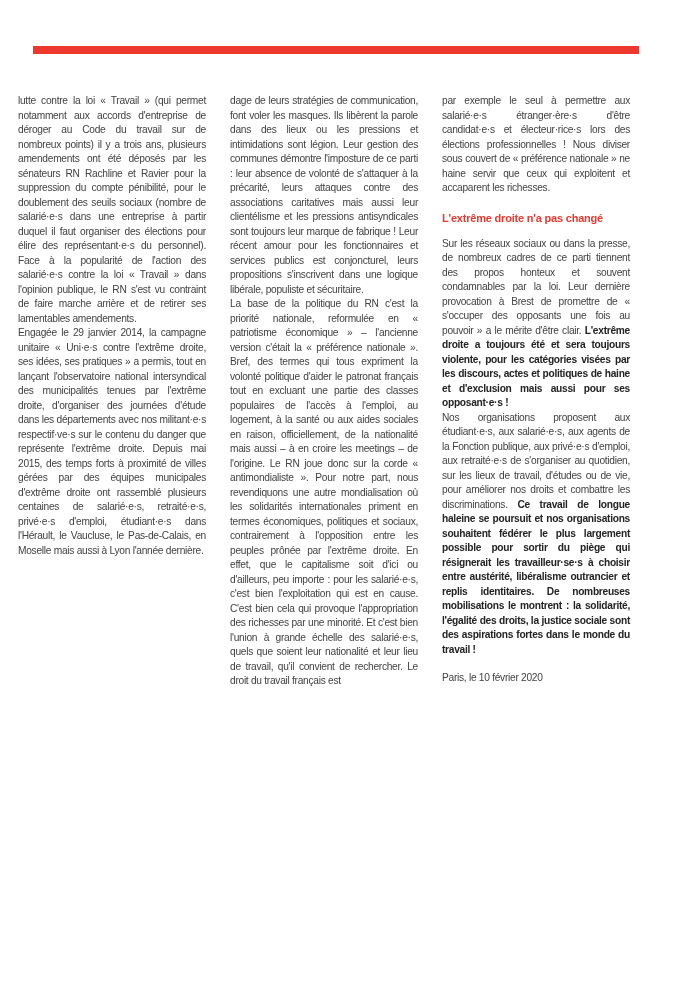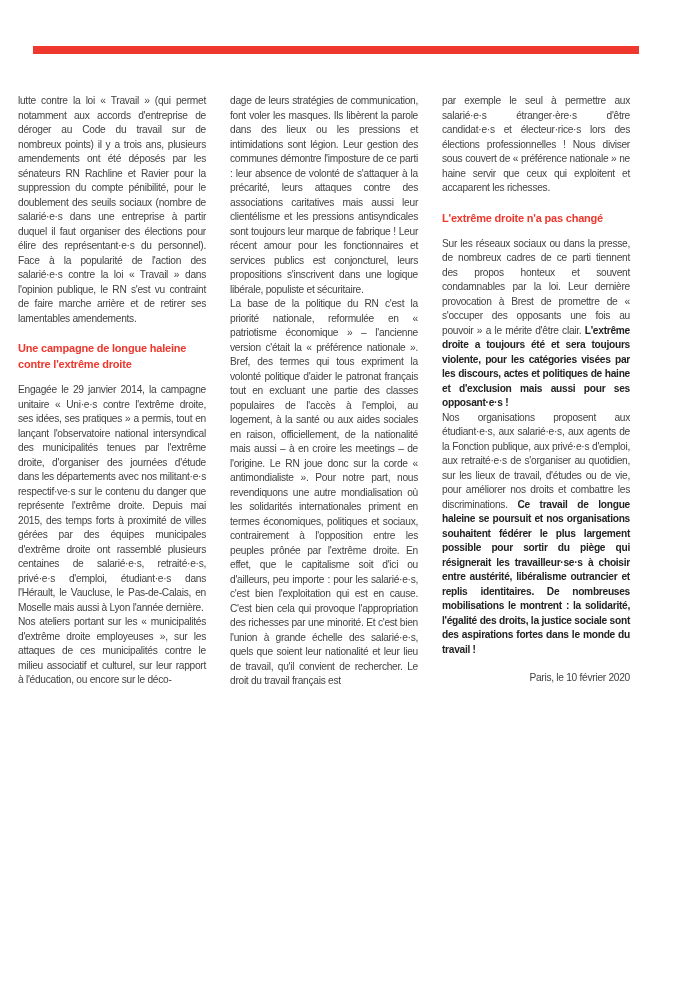--- a/index.html
+++ b/index.html
@@ -47,34 +47,32 @@
     font-size: 11px;
     line-height: 16px;
     letter-spacing: -0.2px;
     margin: 14px 0 11px 0;
     text-align: left;
   }
   .seg-bold { font-weight: bold; color: var(--bold-text); }
   .seg-italic { }
   .dateline {
     margin: 14px 0 0 0;
-    text-align: right;
+    text-align: left;
   }
 </style>
 </head>
 <body>
 
 <div class="page">
   <div class="rule rule-top"></div>
   <div class="content">
       <div class="col">
         <p class="para"><span>lutte contre la loi « Travail » (qui permet notamment aux accords d'entreprise de déroger au Code du travail sur de nombreux points) il y a trois ans, plusieurs amendements ont été déposés par les sénateurs RN Rachline et Ravier pour la suppression du compte pénibilité, pour le doublement des seuils sociaux (nombre de salarié·e·s dans une entreprise à partir duquel il faut organiser des élections pour élire des représentant·e·s du personnel). Face à la popularité de l'action des salarié·e·s contre la loi « Travail » dans l'opinion publique, le RN s'est vu contraint de faire marche arrière et de retirer ses lamentables amendements.</span></p>
-        <div class="heading">Une campagne de longue haleine contre l'extrême droite</div>
         <p class="para"><span>Engagée le 29 janvier 2014, la campagne unitaire « Uni·e·s contre l'extrême droite, ses idées, ses pratiques » a permis, tout en lançant l'observatoire national intersyndical des municipalités tenues par l'extrême droite, d'organiser des journées d'étude dans les départements avec nos militant·e·s respectif·ve·s sur le contenu du danger que représente l'extrême droite. Depuis mai 2015, des temps forts à proximité de villes gérées par des équipes municipales d'extrême droite ont rassemblé plusieurs centaines de salarié·e·s, retraité·e·s, privé·e·s d'emploi, étudiant·e·s dans l'Hérault, le Vaucluse, le Pas-de-Calais, en Moselle mais aussi à Lyon l'année dernière.</span></p>
-        <p class="para"><span>Nos ateliers portant sur les « municipalités d'extrême droite employeuses », sur les attaques de ces municipalités contre le milieu associatif et culturel, sur leur rapport à l'éducation, ou encore sur le déco-</span></p>
       </div>
       <div class="col">
         <p class="para"><span>dage de leurs stratégies de communication, font voler les masques. Ils libèrent la parole dans des lieux ou les pressions et intimidations sont légion. Leur gestion des communes démontre l'imposture de ce parti : leur absence de volonté de s'attaquer à la précarité, leurs attaques contre des associations caritatives mais aussi leur clientélisme et les pressions antisyndicales sont toujours leur marque de fabrique ! Leur récent amour pour les fonctionnaires et services publics est conjoncturel, leurs propositions s'inscrivent dans une logique libérale, populiste et sécuritaire.</span></p>
         <p class="para"><span>La base de la politique du RN c'est la priorité nationale, reformulée en « patriotisme économique » – l'ancienne version c'était la « préférence nationale ». Bref, des termes qui tous expriment la volonté politique d'aider le patronat français tout en excluant une partie des classes populaires de l'accès à l'emploi, au logement, à la santé ou aux aides sociales en raison, officiellement, de la nationalité mais aussi – à en croire les </span><span class="seg-italic">meetings</span><span> – de l'origine. Le RN joue donc sur la corde « antimondialiste ». Pour notre part, nous revendiquons une autre mondialisation où les solidarités internationales priment en termes économiques, politiques et sociaux, contrairement à l'opposition entre les peuples prônée par l'extrême droite. En effet, que le capitalisme soit d'ici ou d'ailleurs, peu importe : pour les salarié·e·s, c'est bien l'exploitation qui est en cause. C'est bien cela qui provoque l'appropriation des richesses par une minorité. Et c'est bien l'union à grande échelle des salarié·e·s, quels que soient leur nationalité et leur lieu de travail, qu'il convient de rechercher. Le droit du travail français est</span></p>
       </div>
       <div class="col">
         <p class="para"><span>par exemple le seul à permettre aux salarié·e·s étranger·ère·s d'être candidat·e·s et électeur·rice·s lors des élections professionnelles ! Nous diviser sous couvert de « préférence nationale » ne haine servir que ceux qui exploitent et accaparent les richesses.</span></p>
         <div class="heading">L'extrême droite n'a pas changé</div>
         <p class="para"><span>Sur les réseaux sociaux ou dans la presse, de nombreux cadres de ce parti tiennent des propos honteux et souvent condamnables par la loi. Leur dernière provocation à Brest de promettre de « s'occuper des opposants une fois au pouvoir » a le mérite d'être clair. </span><span class="seg-bold">L'extrême droite a toujours été et sera toujours violente, pour les catégories visées par les discours, actes et politiques de haine et d'exclusion mais aussi pour ses opposant·e·s !</span></p>
         <p class="para"><span>Nos organisations proposent aux étudiant·e·s, aux salarié·e·s, aux agents de la Fonction publique, aux privé·e·s d'emploi, aux retraité·e·s de s'organiser au quotidien, sur les lieux de travail, d'études ou de vie, pour améliorer nos droits et combattre les discriminations. </span><span class="seg-bold">Ce travail de longue haleine se poursuit et nos organisations souhaitent fédérer le plus largement possible pour sortir du piège qui résignerait les travailleur·se·s à choisir entre austérité, libéralisme outrancier et replis identitaires. De nombreuses mobilisations le montrent : la solidarité, l'égalité des droits, la justice sociale sont des aspirations fortes dans le monde du travail !</span></p>

